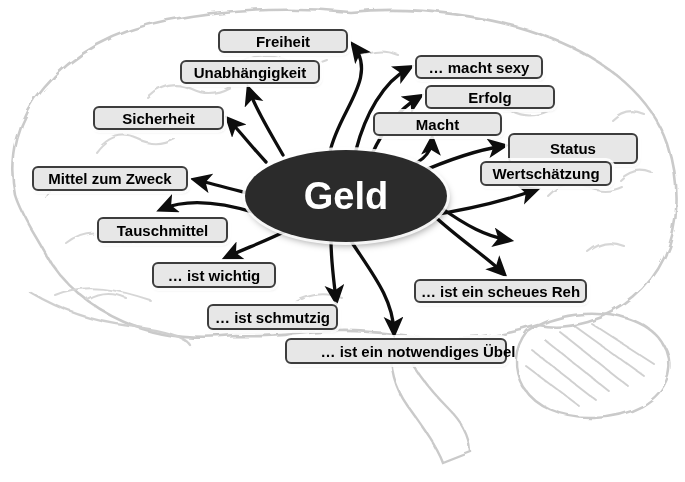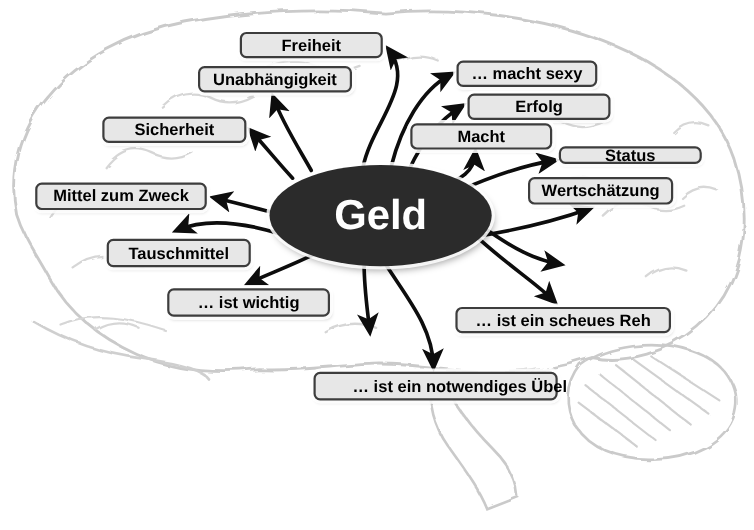--- a/index.html
+++ b/index.html
@@ -34,30 +34,30 @@
     color:var(--center-text,#ffffff);
     font-weight:bold;font-size:38px;
     left:245px;top:150px;width:202px;height:92px;
   }
   
   #n-freiheit        {left:218px;top:29px; width:130px;height:24px;}
   #n-unabhaengigkeit {left:180px;top:60px; width:140px;height:24px;}
   #n-sicherheit      {left:93px; top:106px;width:131px;height:24px;}
   #n-mittelzumzweck  {left:32px; top:166px;width:156px;height:25px;}
   #n-tauschmittel    {left:97px; top:217px;width:131px;height:26px;}
-  #n-istwichtig      {left:152px;top:262px;width:148px;height:26px;}
+  #n-istwichtig      {left:152px;top:262px;width:124px;height:26px;}
   #n-istschmutzig    {left:207px;top:304px;width:131px;height:26px;}
   #n-uebel           {left:285px;top:338px;width:222px;height:26px;padding-left:44px;}
   #n-machtsexy       {left:415px;top:55px; width:128px;height:24px;}
   #n-erfolg          {left:425px;top:85px; width:130px;height:24px;}
   #n-macht           {left:373px;top:112px;width:129px;height:24px;}
-  #n-status          {left:508px;top:133px;width:130px;height:16px;}
+  #n-status          {left:508px;top:133px;width:130px;height:31px;}
   #n-wertschaetzung  {left:480px;top:161px;width:132px;height:25px;}
   #n-abhaengigkeit   {left:514px;top:228px;width:130px;height:25px;}
-  #n-scheuesreh      {left:414px;top:279px;width:196px;height:24px;}
+  #n-scheuesreh      {left:414px;top:279px;width:173px;height:24px;}
 </style>
 </head>
 <body>
 
 <div class="stage">
 
   <svg class="layer brain-layer" viewBox="0 0 685 482" aria-hidden="true">
     <defs>
       <filter id="rough" x="-10%" y="-10%" width="120%" height="120%">
         <feTurbulence type="fractalNoise" baseFrequency="0.035" numOctaves="3" result="n"></feTurbulence>
@@ -127,20 +127,21 @@
       <path marker-end="url(#ah)" d="M 351,241 C 371,272 393,298 394,332"></path>
     </g>
   </svg>
 
   <div class="node" id="n-freiheit">Freiheit</div>
   <div class="node" id="n-unabhaengigkeit">Unabhängigkeit</div>
   <div class="node" id="n-sicherheit">Sicherheit</div>
   <div class="node" id="n-mittelzumzweck">Mittel zum Zweck</div>
   <div class="node" id="n-tauschmittel">Tauschmittel</div>
   <div class="node" id="n-istwichtig">… ist wichtig</div>
+  <div class="node" id="n-istschmutzig">… ist schmutzig</div>
   <div class="node" id="n-uebel">… ist ein notwendiges Übel</div>
   <div class="node" id="n-machtsexy">… macht sexy</div>
   <div class="node" id="n-erfolg">Erfolg</div>
   <div class="node" id="n-macht">Macht</div>
   <div class="node" id="n-status">Status</div>
   <div class="node" id="n-wertschaetzung">Wertschätzung</div>
   <div class="node" id="n-scheuesreh">… ist ein scheues Reh</div>
 
   <div class="center-ellipse">Geld</div>
 

